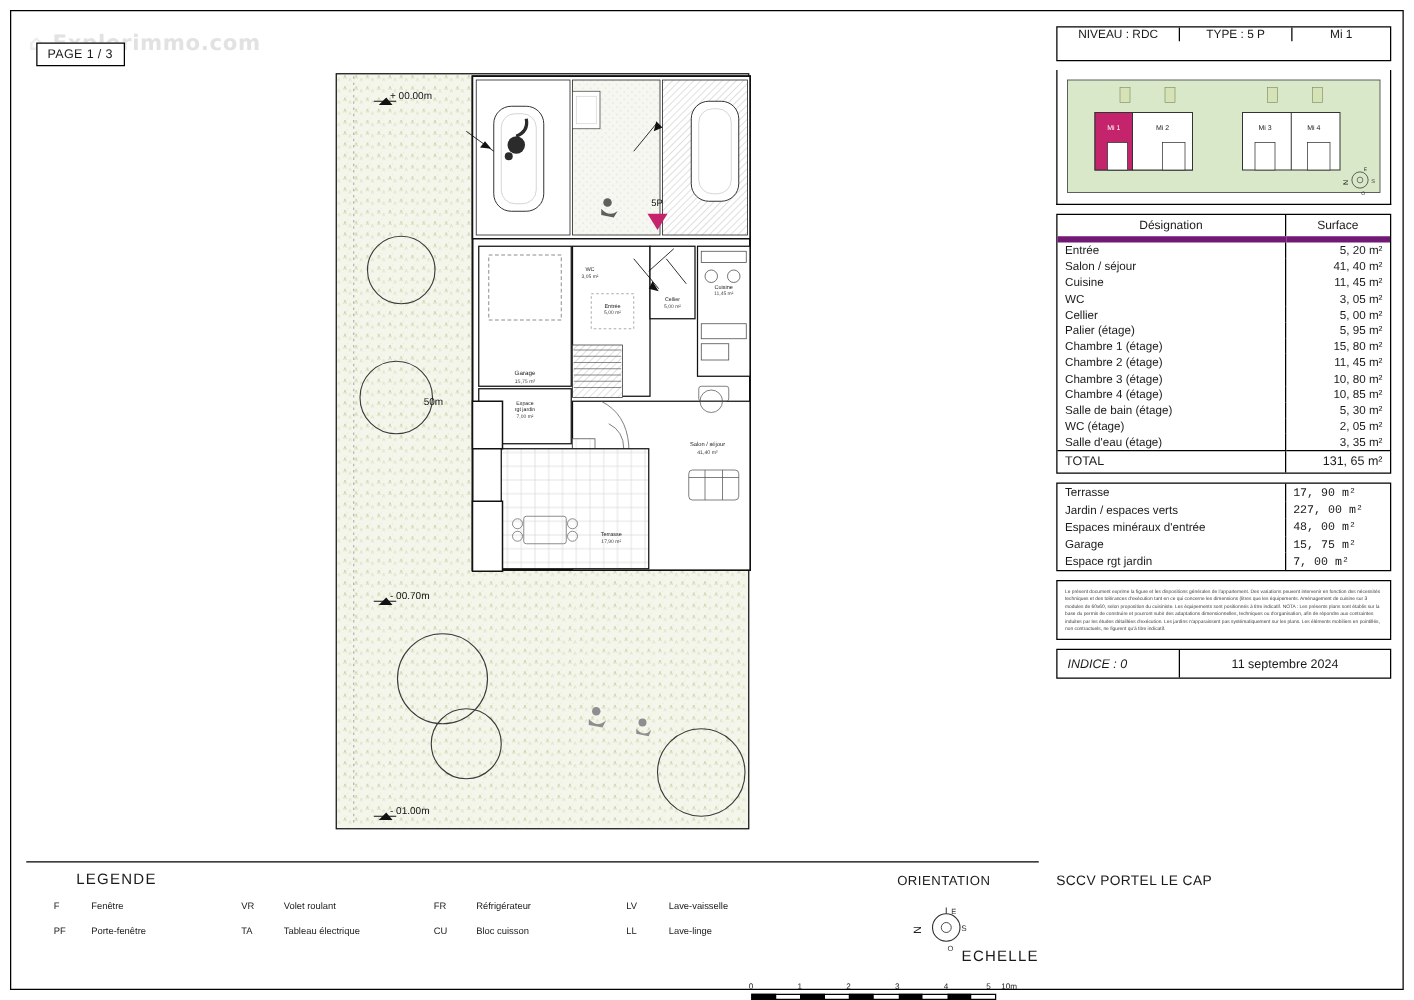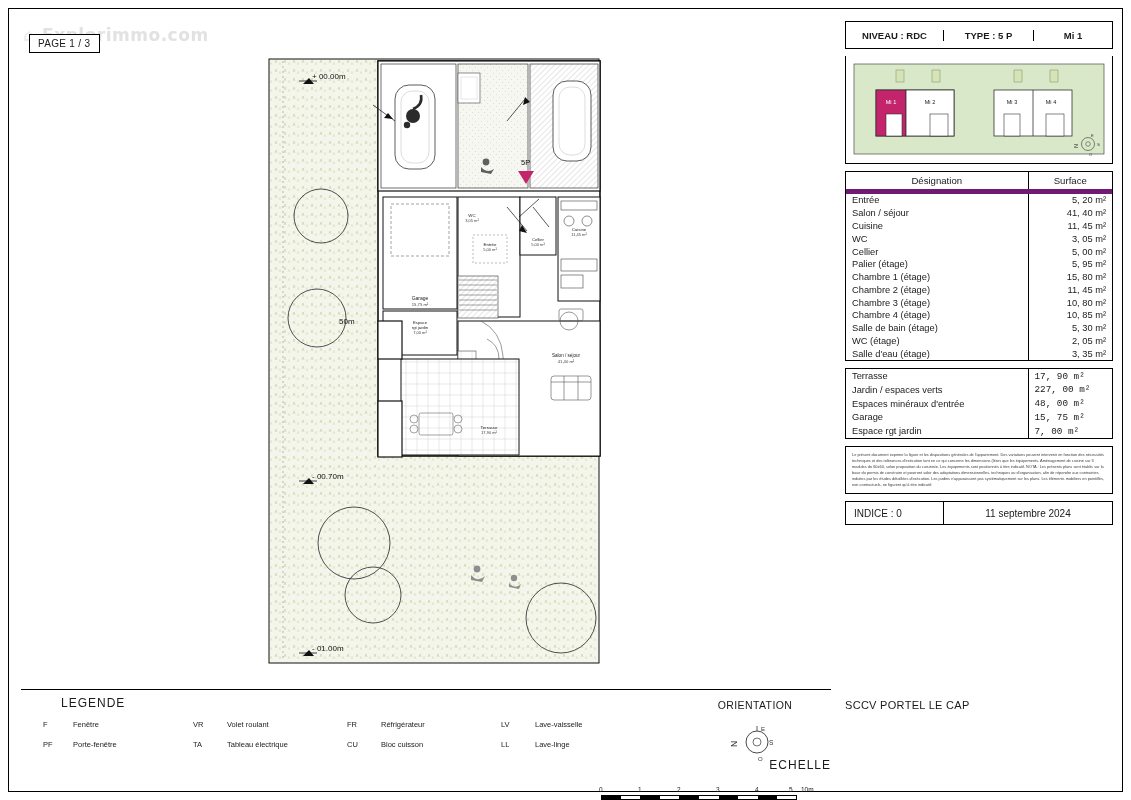--- a/index.html
+++ b/index.html
@@ -72,21 +72,21 @@
   }
   .orientation .olab { font-size:10.5px; letter-spacing:.4px; margin-bottom:4px;}
 
   
   .right-col { position:absolute; left:836px; top:12px; width:268px; }
 
   .box { border:1px solid #000; background:#fff; }
 
   
   .niveau {
-    display:flex; height:26px; font-size:9.5px; align-items:center;font-weight:bold;
+    display:flex; height:26px; font-size:9.5px; align-items:flex-start;
   }
   .niveau > div { display:flex; align-items:center; justify-content:center; }
   .niveau .c1 { flex: 0 0 98px; border-right:1px solid #000;}
   .niveau .c2 { flex: 0 0 90px; border-right:1px solid #000;}
   .niveau .c3 { flex: 1 1 auto; }
 
   
   .keyplan { position:relative; height:108px; border-top:none; }
   .keyplan svg{ display:block; }
 
@@ -107,21 +107,21 @@
   .tbl2 td.lbl { text-align:left; border-right:1px solid #000;}
   .tbl2 td.val { width:84px;font-family:Liberation Mono, monospace;}
 
   .notes {
     margin-top:7px; padding:5px 6px; font-size:3.9px; line-height:1.55;
     color:#3b3b3b;
   }
   .indice {
     margin-top:7px; display:flex; height:24px; font-size:10px; align-items:stretch;
   }
-  .indice .c1 { flex:0 0 98px; display:flex; align-items:center; padding-left:8px; border-right:1px solid #000;}
+  .indice .c1 { flex:0 0 98px; display:flex; align-items:center; padding-left:8px; border-right:1px solid #000;font-style:italic;}
   .indice .c2 { flex:1 1 auto; display:flex; align-items:center; justify-content:center;}
 
   .sccv {
     position:absolute; left:836px; top:690px; font-size:11px; letter-spacing:.3px;
   }
 
   
   .ptxt { font-family:"Liberation Sans", sans-serif; }
 </style>
 </head>
@@ -467,20 +467,24 @@
               <td class="val">5, 30 m²</td>
             </tr>
           <tr>
               <td class="lbl">WC (étage)</td>
               <td class="val">2, 05 m²</td>
             </tr>
           <tr>
               <td class="lbl">Salle d'eau (étage)</td>
               <td class="val">3, 35 m²</td>
             </tr>
+          <tr class="total">
+            <td class="lbl">TOTAL</td>
+            <td class="val">131, 65 m²</td>
+          </tr>
         </tbody>
       </table>
     </div>
 
     <div class="box tbl2">
       <table>
         <tbody>
           <tr>
               <td class="lbl">Terrasse</td>
               <td class="val">17, 90 m²</td>

